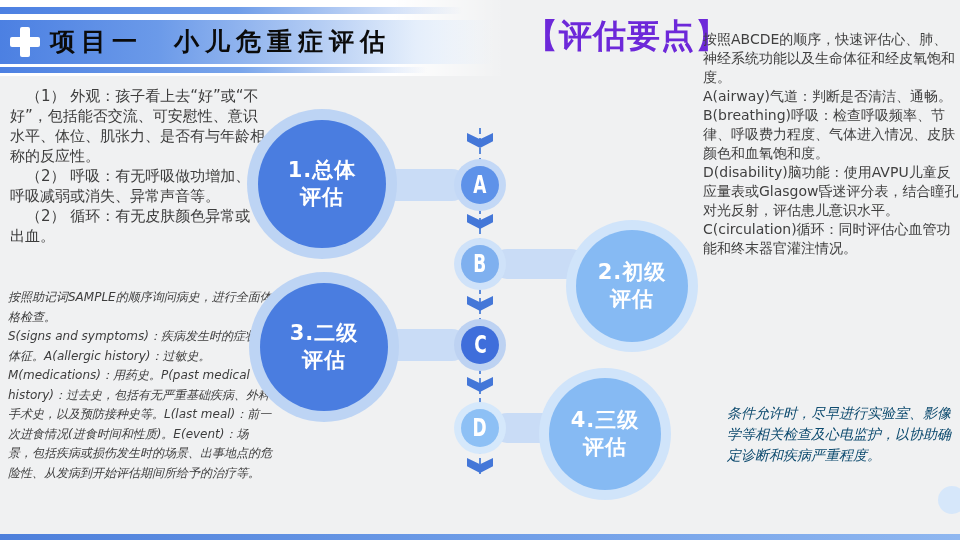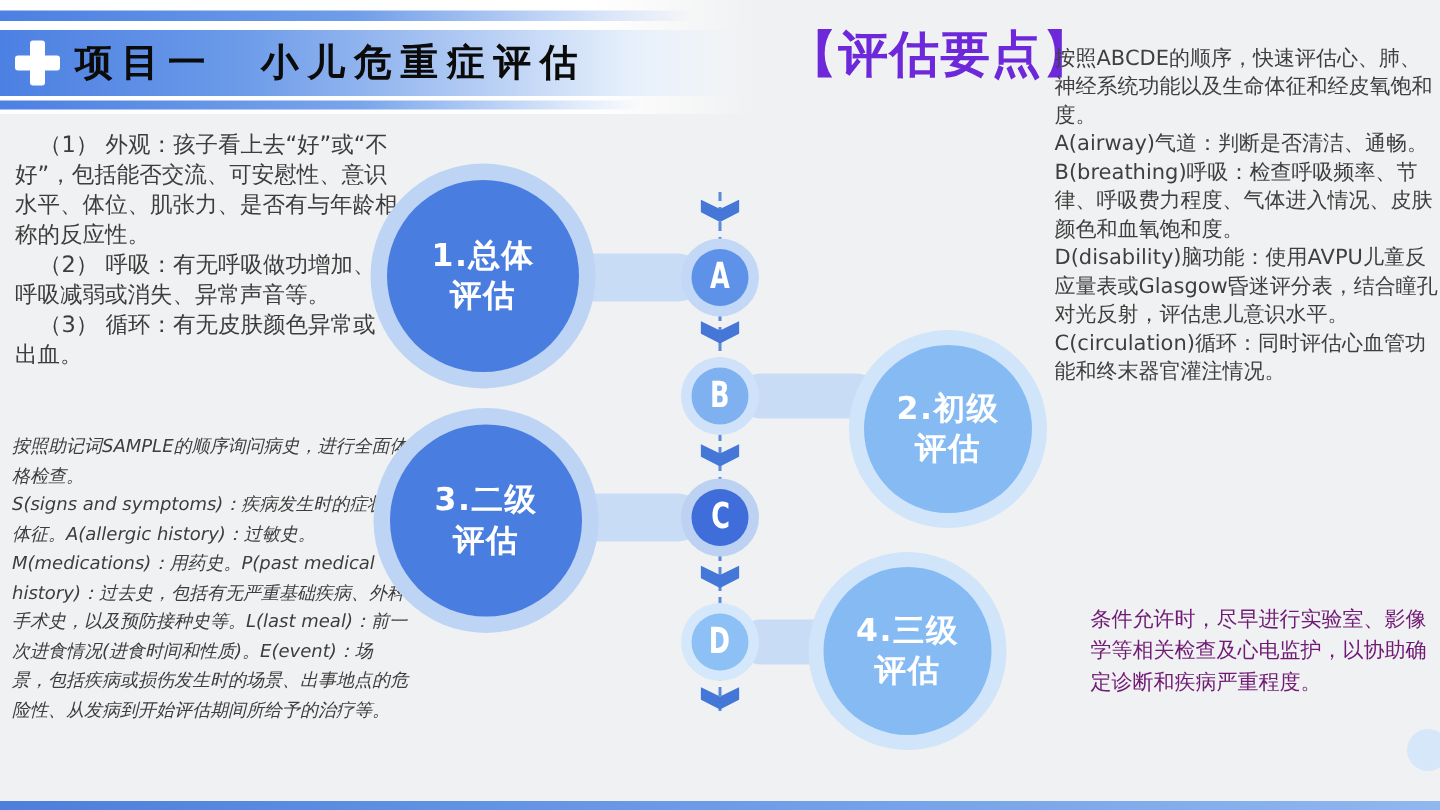--- a/index.html
+++ b/index.html
@@ -25,21 +25,21 @@
   .section-heading { position: absolute; left: 505px; top: 14px; font-size: 33px; font-weight: 900;
             color: #6d28d9; letter-spacing: 1px; margin-left: 20px; }
 
   
   .txt { position: absolute; color: #3d3d3d; }
   .txt p { margin: 0; }
   .tl-top { left: 10px; top: 86px; width: 255px; font-size: 15px; line-height: 20px; }
   .tl-top p { text-indent: 16px; }
   .tl-bottom { left: 8px; top: 288px; width: 264px; font-size: 12px; line-height: 19.5px; font-style: italic; }
   .tr-top { left: 703px; top: 30px; width: 257px; font-size: 14px; line-height: 19px; color: #3f3f3f; }
-  .tr-bottom { left: 727px; top: 403px; width: 233px; font-size: 14px; line-height: 21px; color: #701a75; }
+  .tr-bottom { left: 727px; top: 403px; width: 233px; font-size: 14px; line-height: 21px; color: #0c4a6e; font-style: italic; }
 
   
   .dash-line { position: absolute; left: 479px; top: 128px; height: 346px; width: 0;
             border-left: 2px dashed #5b8ada; z-index: 1; }
   .chev { position: absolute; left: 467px; width: 26px; height: 15px; background: #4477d8; z-index: 3;
             clip-path: polygon(0 0, 50% 42%, 100% 0, 100% 55%, 50% 100%, 0 55%); }
   .connector { position: absolute; height: 32px; background: #c9dcf6; border-radius: 16px; z-index: 1; }
 
   .stage { position: absolute; border-radius: 50%; z-index: 2; display: flex; align-items: center; justify-content: center; }
   .stage-core { border-radius: 50%; display: flex; align-items: center; justify-content: center; }
@@ -74,21 +74,21 @@
   <div class="cross">
     <div class="v"></div>
       <div class="h"></div>
   </div>
   <div class="slide-title">项目一　小儿危重症评估</div>
   <div class="section-heading">【评估要点】</div>
 
   <div class="txt tl-top">
     <p>（1） 外观：孩子看上去“好”或“不好”，包括能否交流、可安慰性、意识水平、体位、肌张力、是否有与年龄相称的反应性。</p>
     <p>（2） 呼吸：有无呼吸做功增加、呼吸减弱或消失、异常声音等。</p>
-    <p>（3） 循环：有无皮肤颜色异常或出血。</p>
+    <p>（2） 循环：有无皮肤颜色异常或出血。</p>
   </div>
 
   <div class="txt tl-bottom">
     <p>按照助记词SAMPLE的顺序询问病史，进行全面体格检查。</p>
     <p>S(signs and symptoms)：疾病发生时的症状和体征。A(allergic history)：过敏史。M(medications)：用药史。P(past medical history)：过去史，包括有无严重基础疾病、外科手术史，以及预防接种史等。L(last meal)：前一次进食情况(进食时间和性质)。E(event)：场景，包括疾病或损伤发生时的场景、出事地点的危险性、从发病到开始评估期间所给予的治疗等。</p>
   </div>
 
   <div class="txt tr-top">
     <p>按照ABCDE的顺序，快速评估心、肺、神经系统功能以及生命体征和经皮氧饱和度。</p>
     <p>A(airway)气道：判断是否清洁、通畅。</p>

